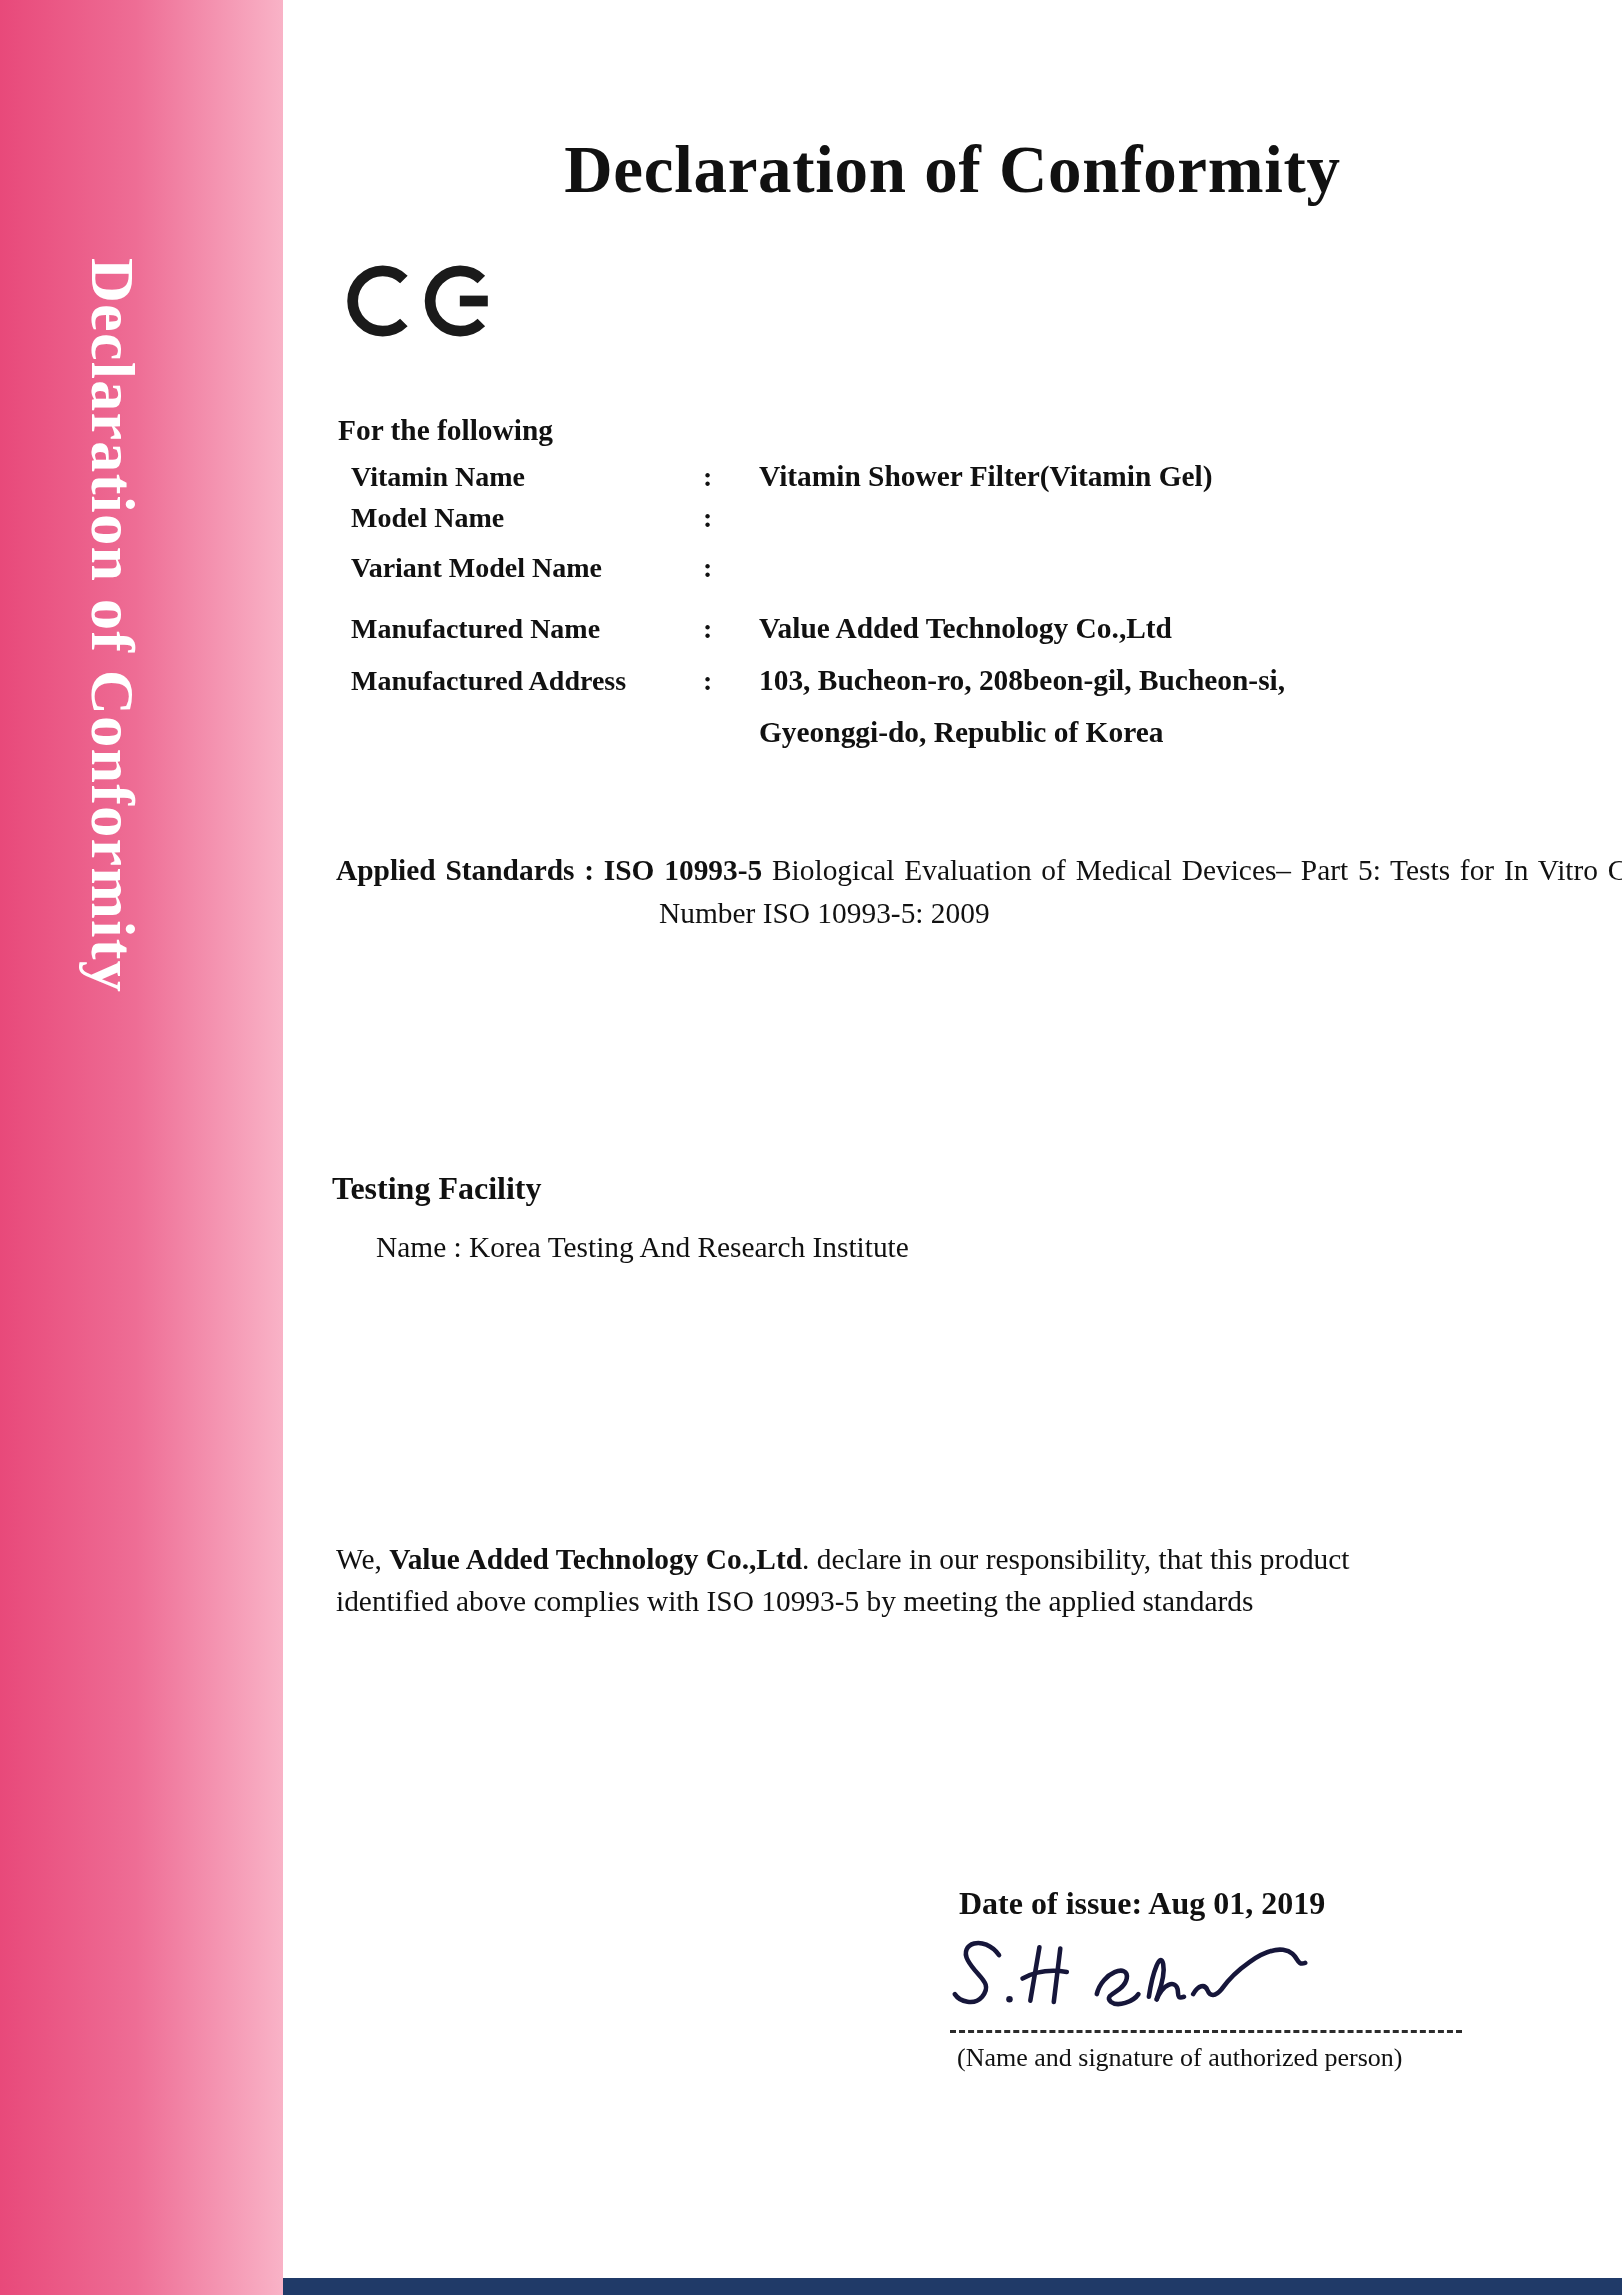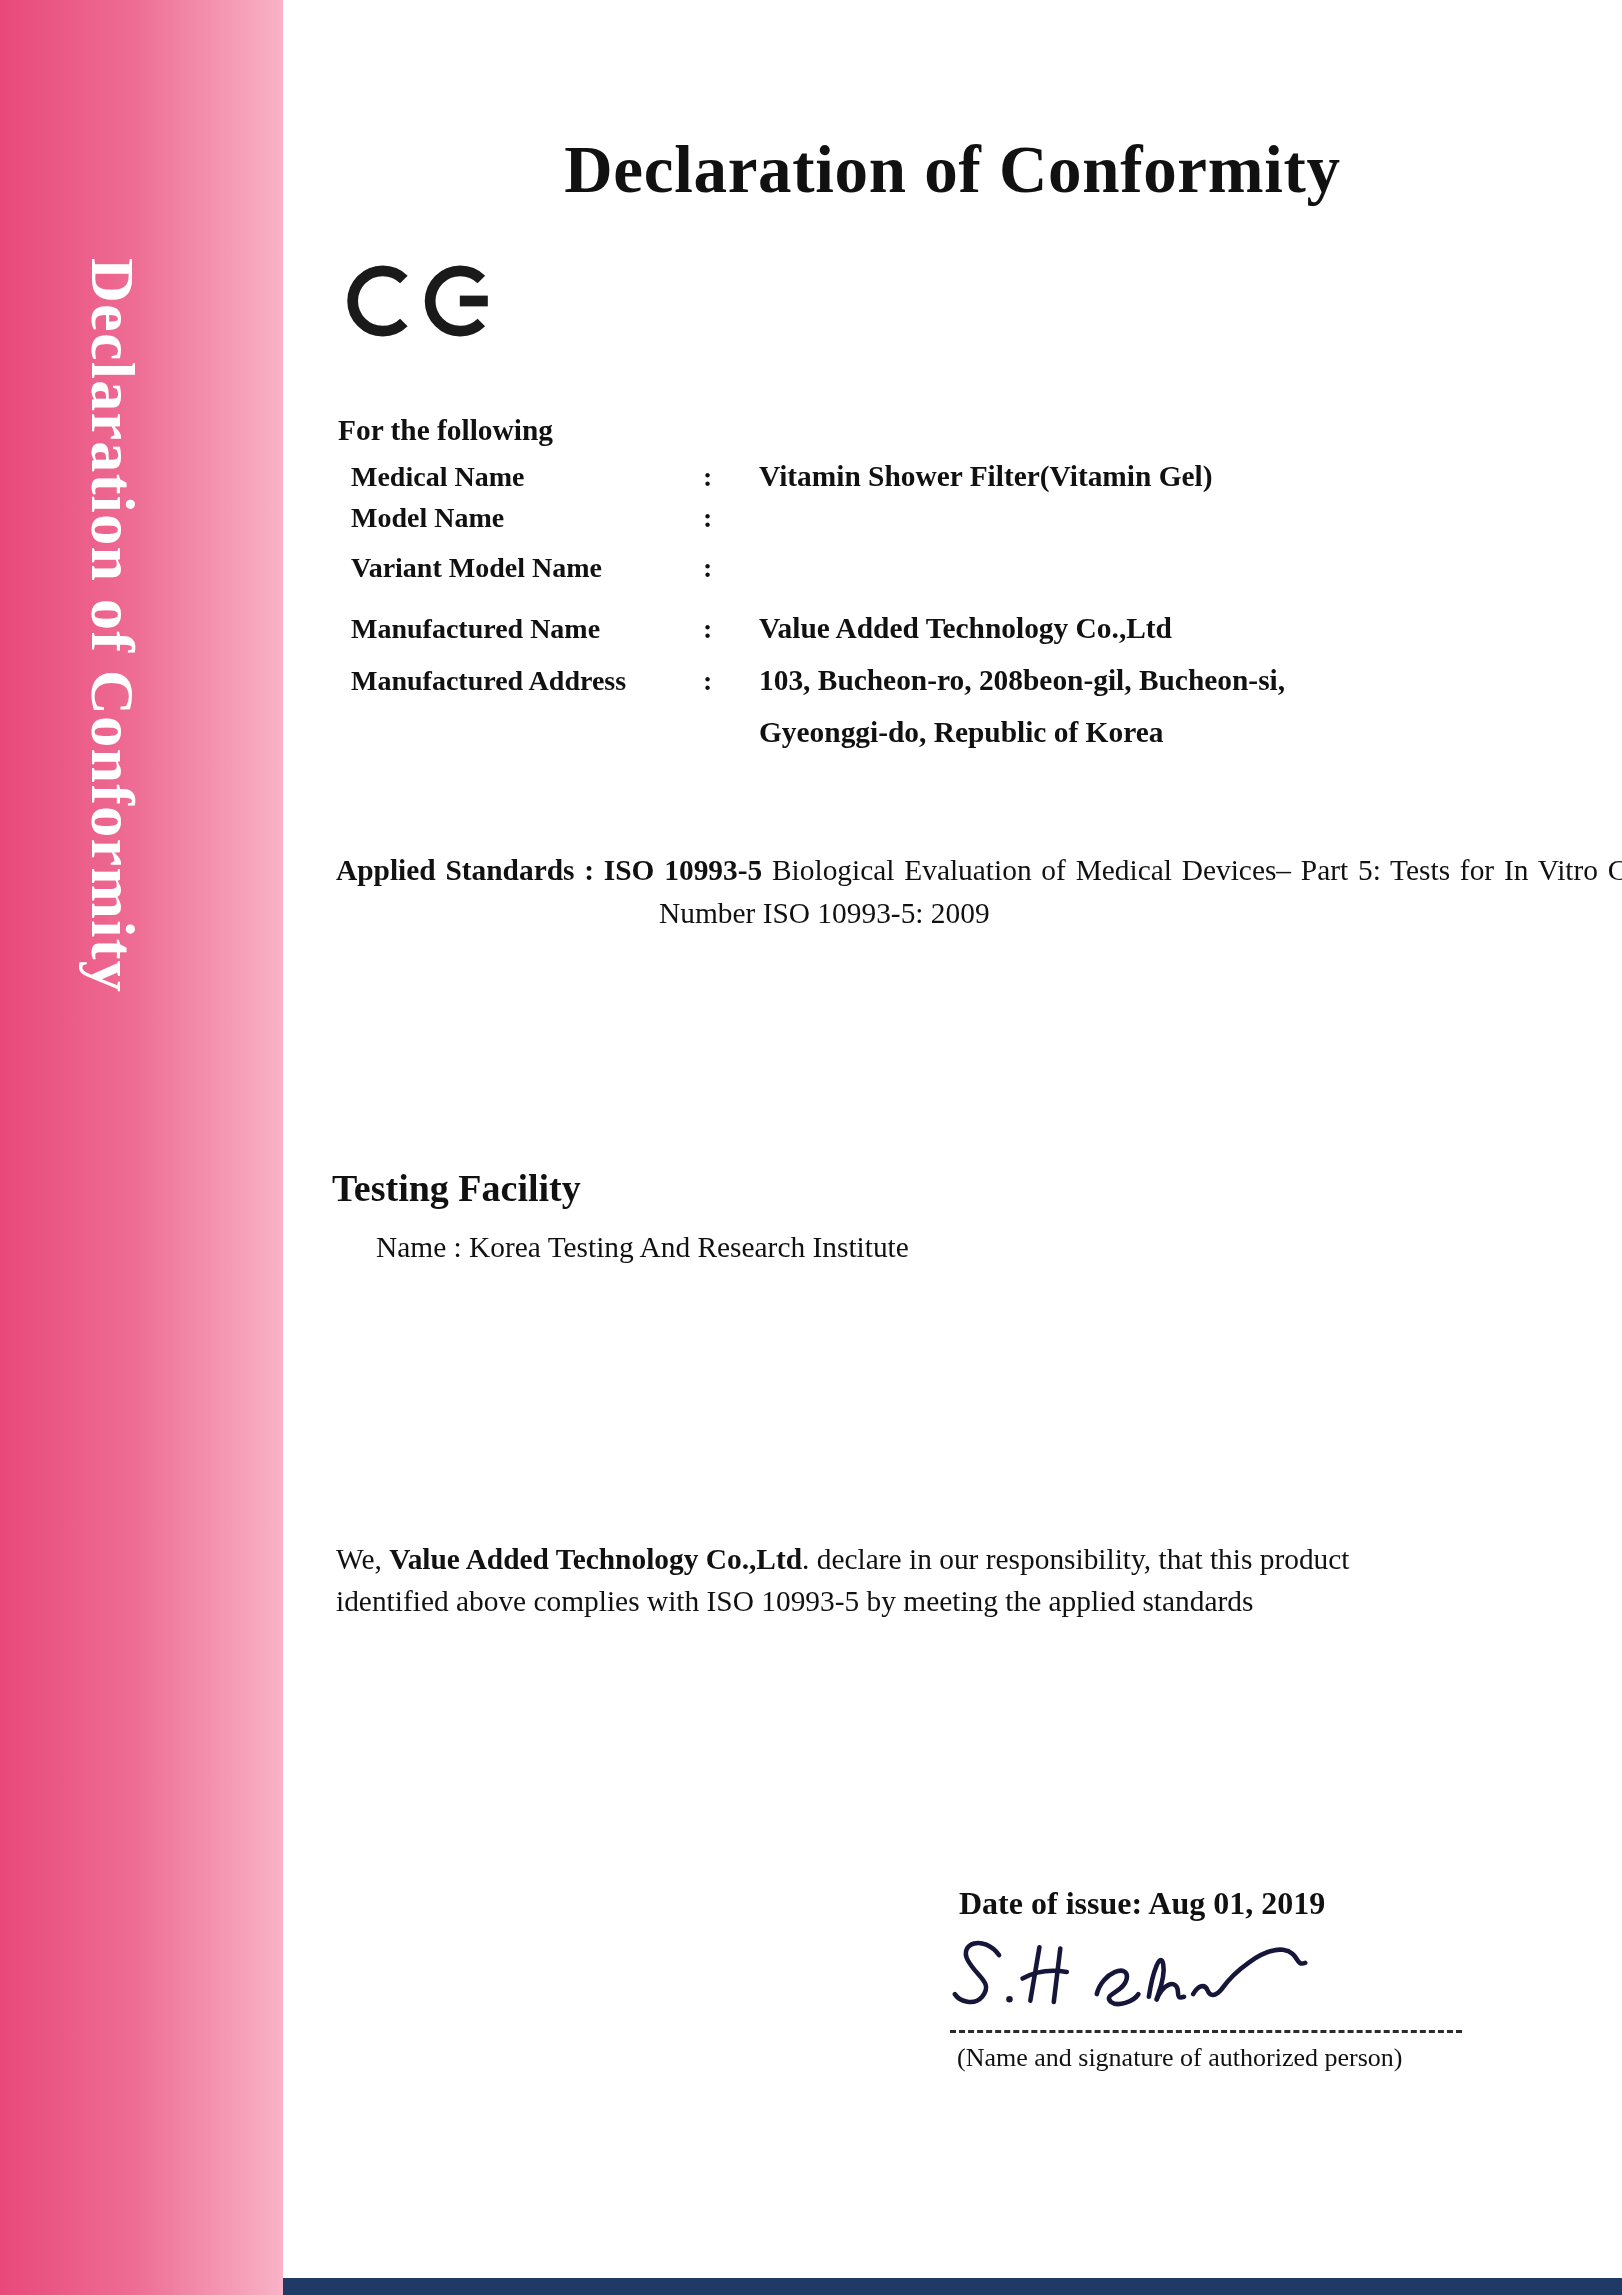--- a/index.html
+++ b/index.html
@@ -83,21 +83,21 @@
     text-indent:-323px;
   }
   .applied .bold{font-weight:bold;}
   .testing{
     position:absolute;
     left:332px;
     top:1165px;
     font-size:29.4px;
     line-height:46px;
   }
-  .testing-heading{font-weight:bold;font-size:38px;line-height:47px;}
+  .testing-heading{font-weight:bold;font-size:32px;line-height:47px;}
   .testing-line{padding-left:44px;margin-top:12px;}
   .declaration{
     position:absolute;
     left:336px;
     top:1538px;
     width:1073px;
     font-size:29.4px;
     line-height:42px;
     font-family:Liberation Serif, serif;
   }
@@ -152,21 +152,21 @@
     <path d="M96,20 A42,42 0 1 0 96,80" stroke="#1a1a1a" stroke-width="15" fill="none"></path>
     <path d="M204,20 A42,42 0 1 0 204,80" stroke="#1a1a1a" stroke-width="15" fill="none"></path>
     <line x1="174" y1="50" x2="213" y2="50" stroke="#1a1a1a" stroke-width="15"></line>
   </svg>
 
   <div class="for-following">For the following</div>
 
   <div class="fields">
 
     <div class="field-row">
-      <span class="field-label">Medical  Name</span>
+      <span class="field-label">Vitamin  Name</span>
       <span class="field-colon">:</span>
       <span class="field-value">Vitamin Shower Filter(Vitamin Gel)</span>
     </div>
 
     <div class="field-row">
       <span class="field-label">Model  Name</span>
       <span class="field-colon">:</span>
       <span class="field-value"></span>
     </div>
 

